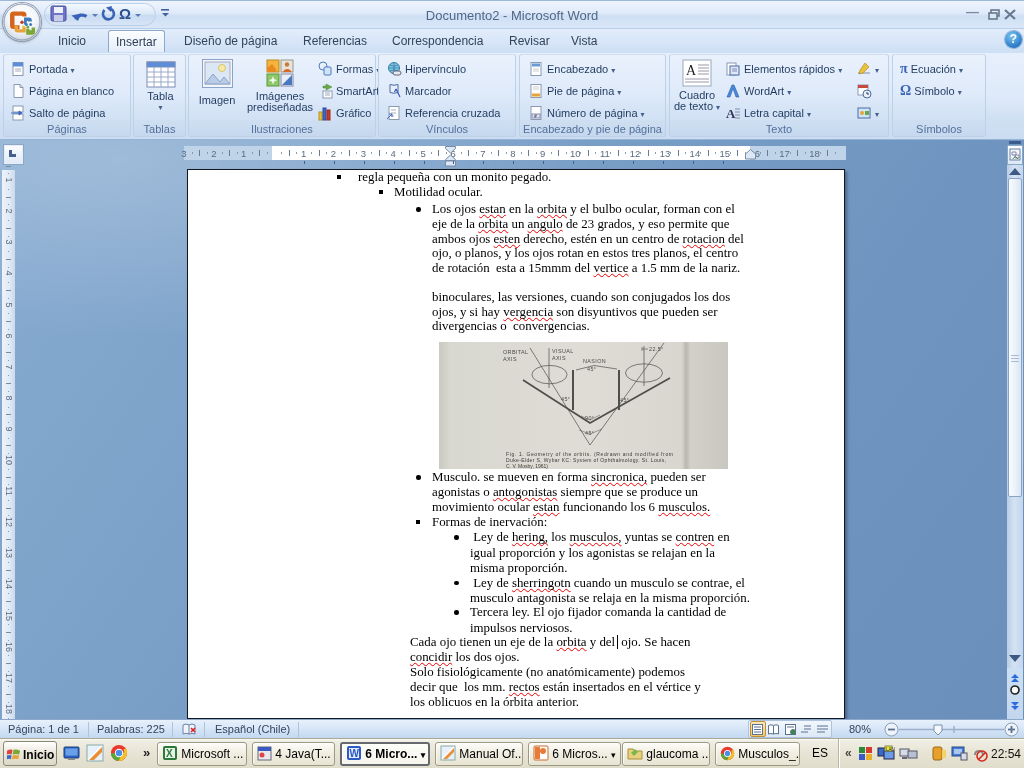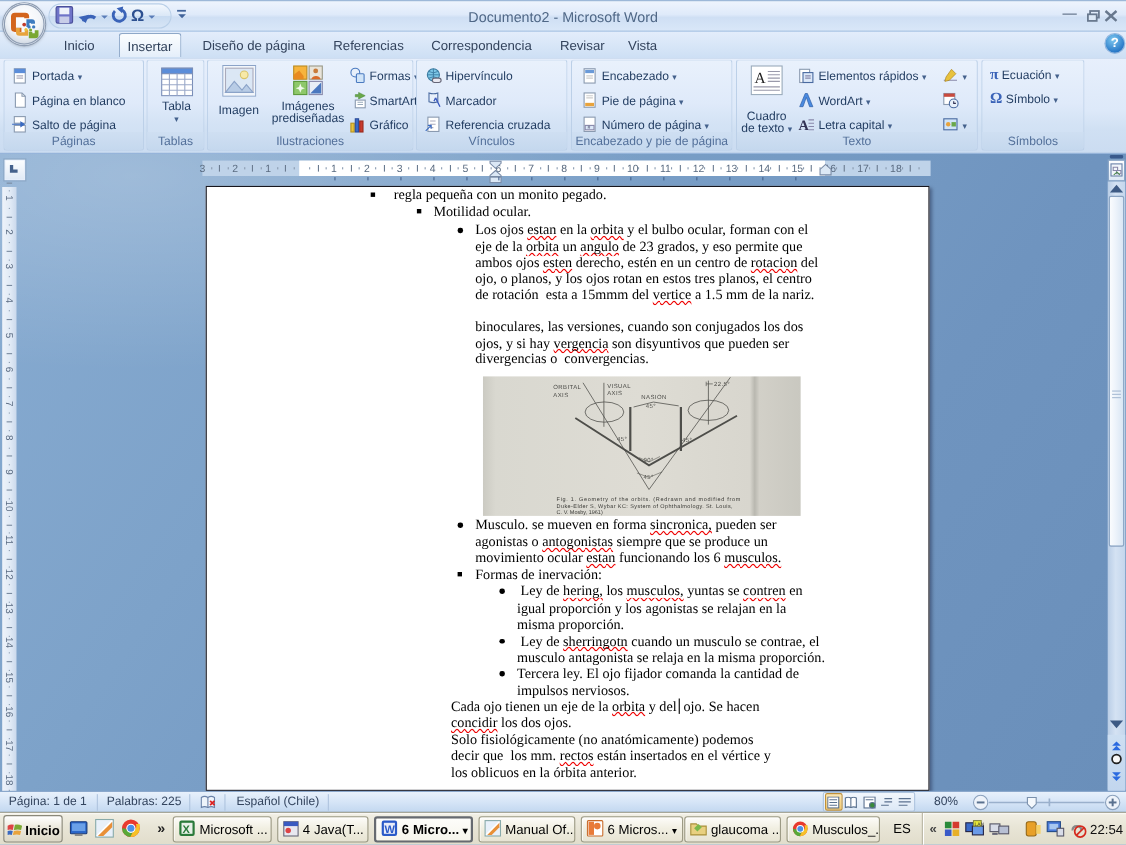--- a/index.html
+++ b/index.html
@@ -267,21 +267,21 @@
             <text x="4" y="16" font-size="14" font-family="Liberation Serif" fill="#222">A</text>
             <g stroke="#99a" stroke-width="1">
               <line x1="16" y1="6" x2="27" y2="6"></line>
               <line x1="16" y1="9" x2="27" y2="9"></line>
               <line x1="16" y1="12" x2="27" y2="12"></line>
               <line x1="16" y1="15" x2="27" y2="15"></line>
               <line x1="3" y1="20" x2="27" y2="20"></line>
               <line x1="3" y1="23" x2="27" y2="23"></line>
             </g>
           </svg>
-      <div style="line-height:11px; margin-top:11px;">Cuadro<br>de texto <span class="da">▾</span></div>
+      <div style="line-height:11px; margin-top:1px;">Cuadro<br>de texto <span class="da">▾</span></div>
     </div>
     <div class="smallbtn" style="left:55px; top:6px;"><svg class="ic" width="16" height="16" viewBox="0 0 16 16" style="vertical-align:-4px;margin-right:3px;">
             <rect x="2" y="2" width="9" height="12" fill="#fff" stroke="#8a9ab0"></rect>
             <rect x="5" y="5" width="9" height="9" fill="#dce8f8" stroke="#4a6aa0"></rect>
             <line x1="7" y1="8" x2="12" y2="8" stroke="#88a"></line>
             <line x1="7" y1="10" x2="12" y2="10" stroke="#88a"></line>
           </svg>Elementos rápidos <span class="da">▾</span></div>
     <div class="smallbtn" style="left:55px; top:28px;"><svg class="ic" width="16" height="16" viewBox="0 0 16 16" style="vertical-align:-4px;margin-right:3px;">
             <path d="M2 14 L7 2 h2 L14 14 h-3 L8 5.5 5 14 z" fill="#4a8ae0" stroke="#2a5aa0" stroke-width="0.6"></path>
           </svg>WordArt <span class="da">▾</span></div>

